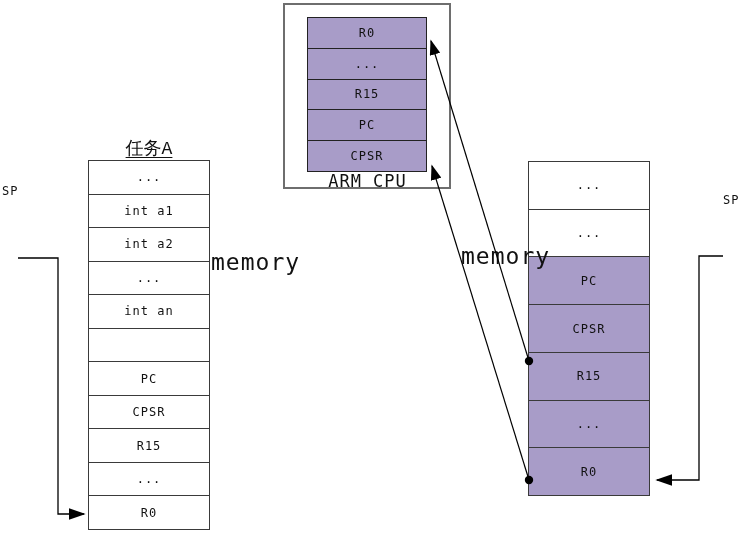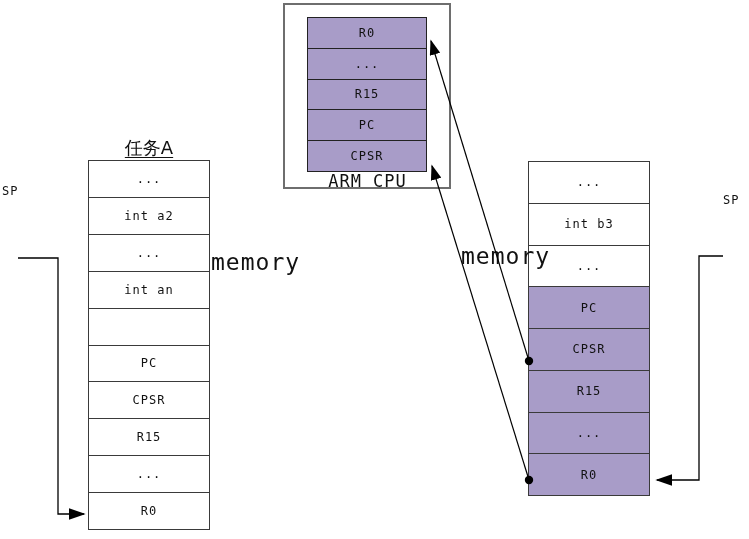--- a/index.html
+++ b/index.html
@@ -58,20 +58,21 @@
   .task-header{
     position:absolute;
     width:122px;
     text-align:center;
     font-size:18px;
     font-family:"DejaVu Sans", sans-serif;
   }
   .task-header span{
     text-decoration:underline;
     text-underline-offset:3px;
+    font-family:Liberation Mono, monospace;
   }
   
   .lbl{
     position:absolute;
     font-size:23px;
     letter-spacing:1px;
   }
   .lbl-sp{
     position:absolute;
     font-size:12px;
@@ -105,20 +106,21 @@
     </div>
   <div class="cpu-label">ARM CPU</div>
 
   <div class="task-header" style="left:88px;top:136px;">
     <span>任务A</span>
   </div>
   <div class="stack" style="left:88px;top:160px;width:122px;height:370px;">
 
       <div class="cell">...</div>
 
+      <div class="cell">int a1</div>
 
       <div class="cell">int a2</div>
 
 
       <div class="cell">...</div>
 
       <div class="cell">int an</div>
 
       <div class="cell"></div>
 
@@ -132,21 +134,20 @@
 
       <div class="cell">R0</div>
     </div>
 
   <div class="stack" style="left:528px;top:161px;width:122px;height:335px;">
 
       <div class="cell">...</div>
 
 
 
-      <div class="cell">int b3</div>
 
       <div class="cell">...</div>
 
 
       <div class="cell filled">PC</div>
 
       <div class="cell filled">CPSR</div>
 
       <div class="cell filled">R15</div>
 

